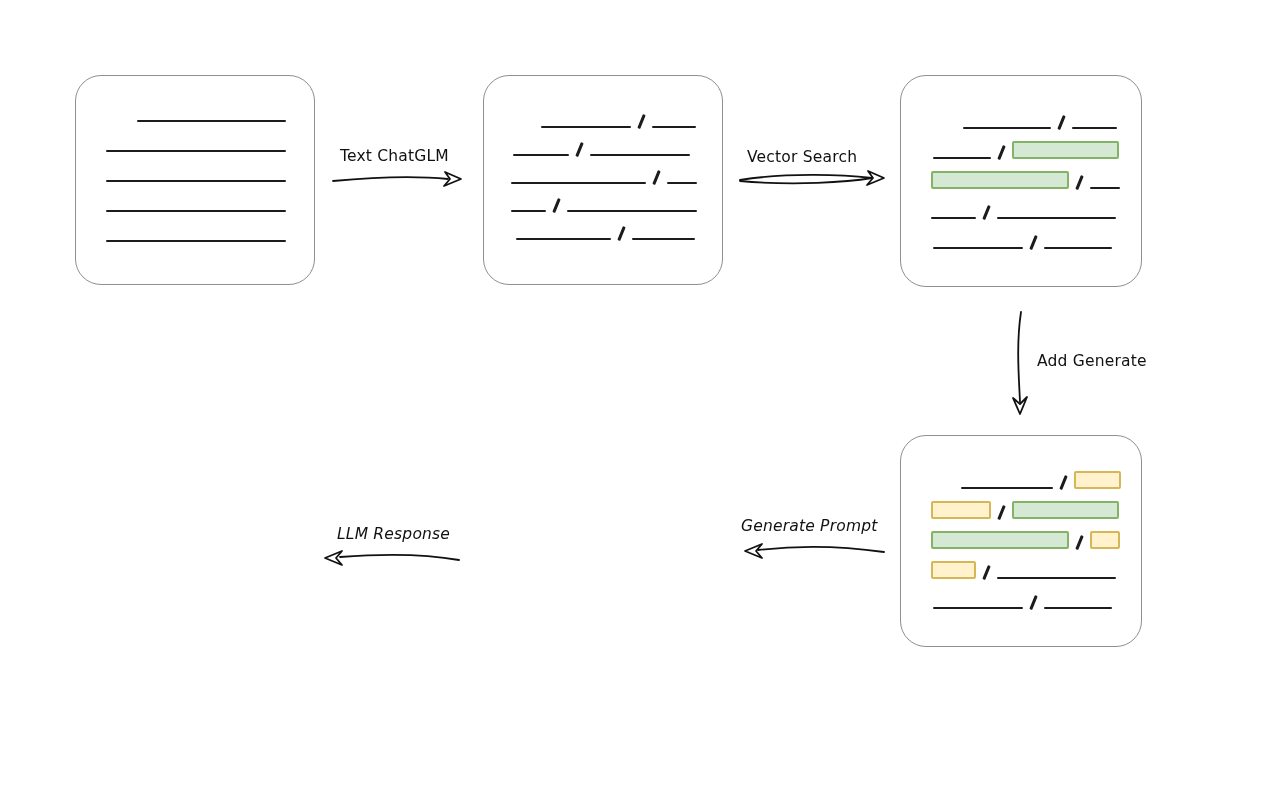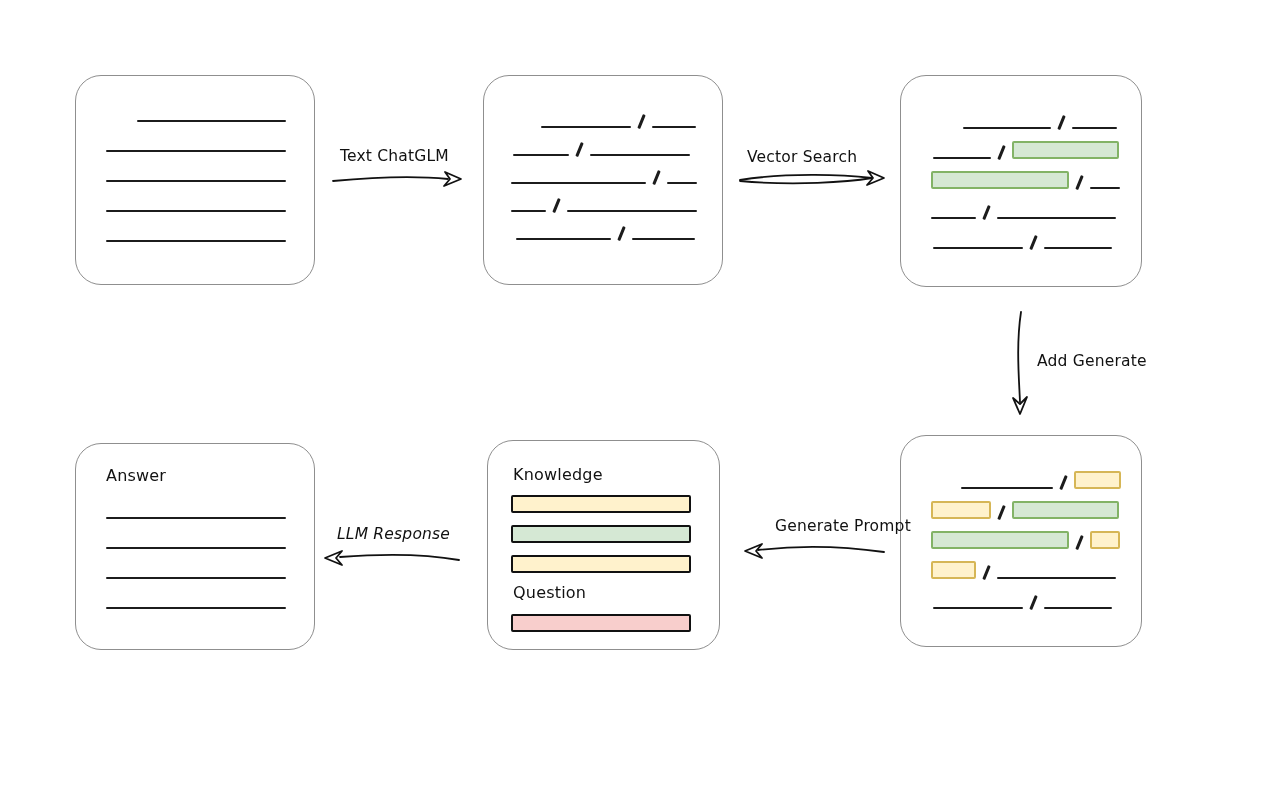--- a/index.html
+++ b/index.html
@@ -128,50 +128,21 @@
           <div class="t-line" style="width: 119px;"></div>
         </div>
         <div class="row" style="margin-left: 32px;">
           <div class="t-line" style="width: 90px;"></div>
           <div class="t-slash"></div>
           <div class="t-line" style="width: 68px;"></div>
         </div>
       </div>
   </div>
 
-  <div class="node" style="left:487px;top:440px;width:233px;height:210px;">
-    <div class="node-label" style="left:25px;top:24px;">Knowledge</div>
-    <div style="position:absolute;left:23px;top:54px;">
-        <div class="bar c-yellow"></div>
-        <div class="bar c-green"></div>
-        <div class="bar c-yellow"></div>
-      </div>
-    <div class="node-label" style="left:25px;top:142px;">Question</div>
-    <div style="position:absolute;left:23px;top:173px;">
-        <div class="bar c-red"></div>
-      </div>
-  </div>
 
-  <div class="node" style="left:75px;top:443px;width:240px;height:207px;">
-    <div class="node-label" style="left:30px;top:22px;">Answer</div>
-    <div class="rows" style="padding-top:56px;row-gap:11px;">
-        <div class="row" style="margin-left: 30px;">
-          <div class="t-line" style="width: 180px;"></div>
-        </div>
-        <div class="row" style="margin-left: 30px;">
-          <div class="t-line" style="width: 180px;"></div>
-        </div>
-        <div class="row" style="margin-left: 30px;">
-          <div class="t-line" style="width: 180px;"></div>
-        </div>
-        <div class="row" style="margin-left: 30px;">
-          <div class="t-line" style="width: 180px;"></div>
-        </div>
-      </div>
-  </div>
 
   <svg class="overlay" viewBox="0 0 1262 792">
     <g stroke="#111" stroke-width="1.8" fill="none" stroke-linecap="round" stroke-linejoin="round">
 
       <path d="M333,181 C375,177 420,176 448,179"></path>
       <path d="M445,172 L461,179 L444,186 L450,179 Z" fill="#fff"></path>
 
       <path d="M740,180 C790,172 845,175 872,178"></path>
       <path d="M740,181 C795,186 848,182 872,178"></path>
       <path d="M868,171 L884,178 L867,185 L873,178 Z" fill="#fff"></path>
@@ -183,17 +154,17 @@
       <path d="M762,544 L745,551 L762,558 L756,551 Z" fill="#fff"></path>
 
       <path d="M459,560 C420,553 378,554 340,557"></path>
       <path d="M342,551 L325,558 L342,565 L336,558 Z" fill="#fff"></path>
     </g>
   </svg>
 
   <div class="arrow-label" style="left:340px;top:147px;">Text ChatGLM</div>
   <div class="arrow-label" style="left:747px;top:148px;">Vector Search</div>
   <div class="arrow-label" style="left:1037px;top:352px;">Add Generate</div>
-  <div class="arrow-label" style="left:775px;top:517px;">Generate Prompt</div>
+  <div class="arrow-label" style="left:741px;top:517px;font-style:italic;">Generate Prompt</div>
   <div class="arrow-label" style="left:337px;top:525px;font-style:italic;">LLM Response</div>
 
 
 </div>
 
 </body></html>

